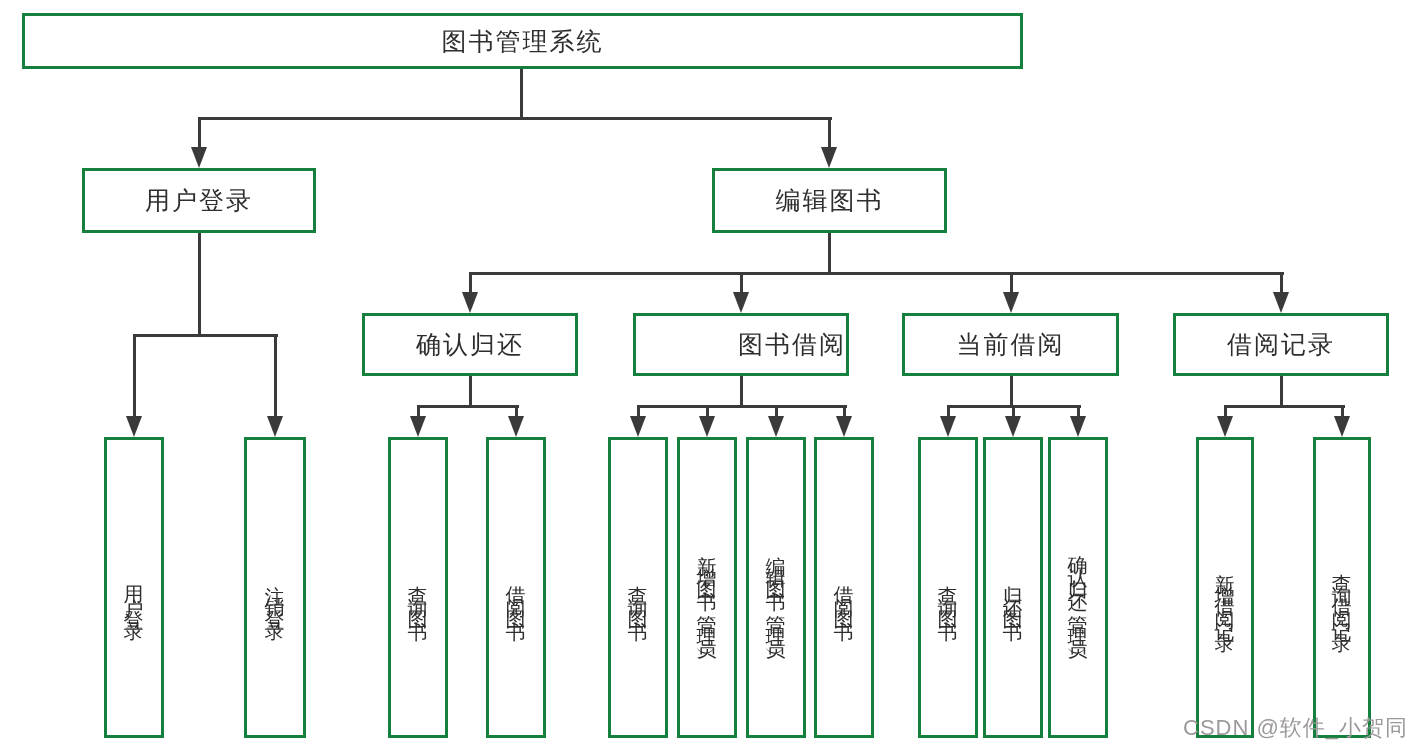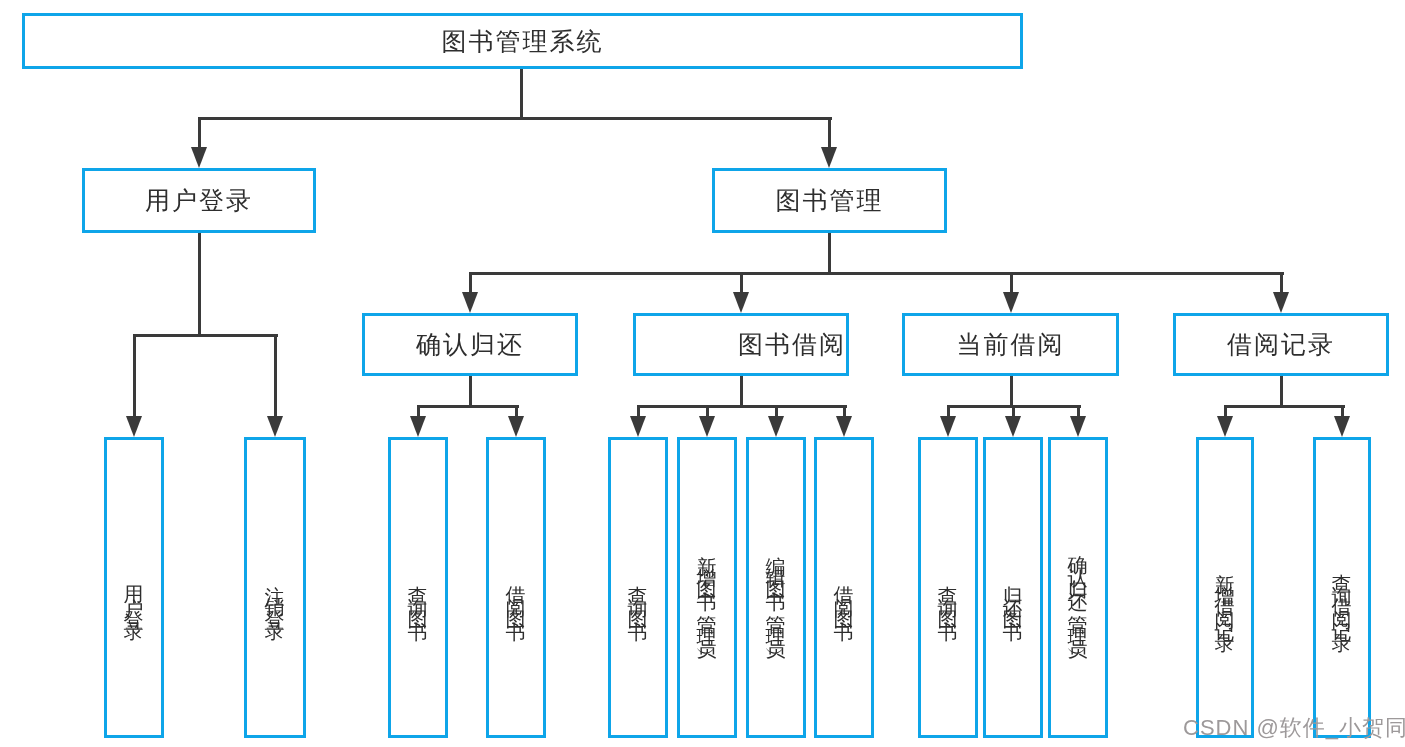--- a/index.html
+++ b/index.html
@@ -6,21 +6,21 @@
   #canvas{
     position:relative;
     width:1405px;height:747px;
     background:#ffffff;
     font-family:"Liberation Sans", sans-serif;
     overflow:hidden;
   }
   .node{
     position:absolute;
     box-sizing:border-box;
-    border:3px solid #0ea5e9;
+    border:3px solid #15803d;
     background:#ffffff;
     display:flex;
     align-items:center;
     justify-content:center;
     color:#2e2e2e;
   }
   .h-label{font-size:25px;letter-spacing:2px;white-space:nowrap;}
   .v-label{
     writing-mode:vertical-rl;
     text-orientation:mixed;
@@ -53,21 +53,21 @@
 <div id="canvas">
 
   <div class="node" style="left:22px;top:13px;width:1001px;height:56px;">
     <span class="h-label">图书管理系统</span>
   </div>
 
   <div class="node" style="left:82px;top:168px;width:234px;height:65px;">
     <span class="h-label">用户登录</span>
   </div>
   <div class="node" style="left:712px;top:168px;width:235px;height:65px;">
-    <span class="h-label">图书管理</span>
+    <span class="h-label">编辑图书</span>
   </div>
 
   <div class="node" style="left:362px;top:313px;width:216px;height:63px;">
     <span class="h-label">确认归还</span>
   </div>
   <div class="node" style="left:633px;top:313px;width:216px;height:63px;justify-content:flex-end;">
     <span class="h-label">图书借阅</span>
   </div>
   <div class="node" style="left:902px;top:313px;width:217px;height:63px;align-items:center;">
     <span class="h-label">当前借阅</span>

